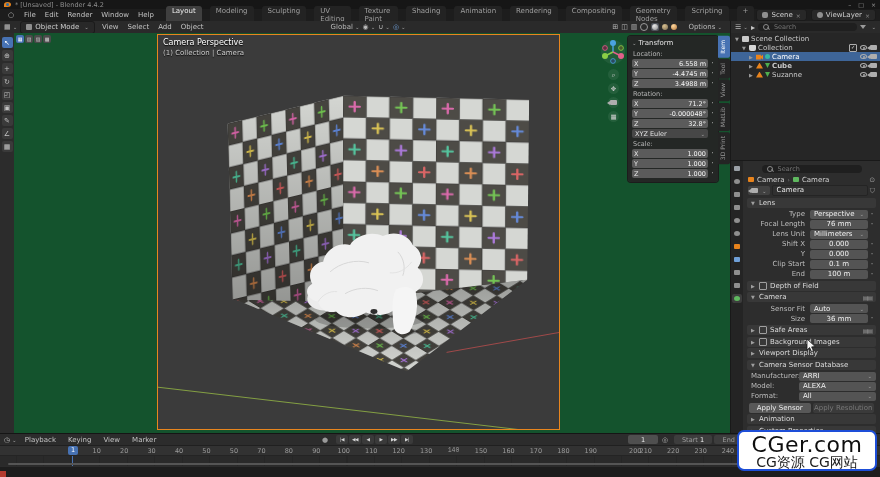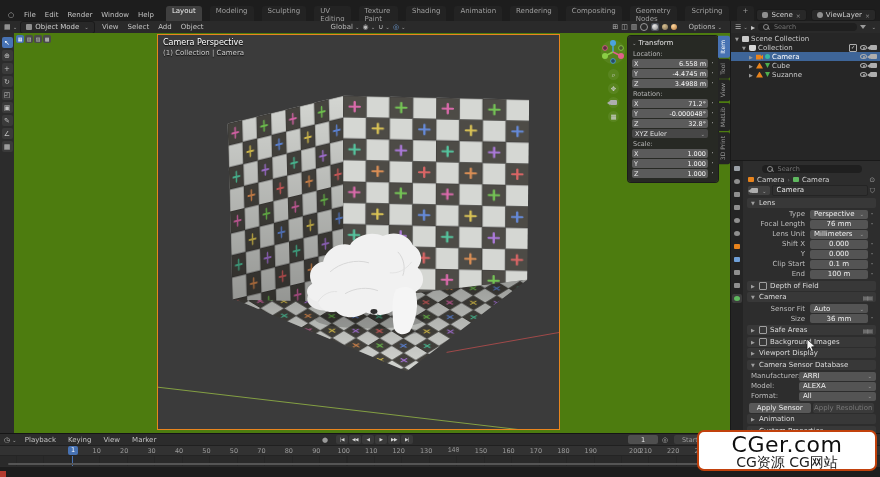--- a/index.html
+++ b/index.html
@@ -30,21 +30,21 @@
   .search-pill{flex:1;display:flex;align-items:center;gap:3px;background:#1f1f1f;border-radius:6px;height:8px;padding:0 5px;color:#8a8a8a}
   .search-pill input{background:transparent;border:0;outline:none;color:#bdbdbd;font-size:6.5px;width:100%;font-family:inherit}
   .mag{width:4px;height:4px;border:1px solid #8a8a8a;border-radius:50%;position:relative;flex:none}
   .mag::after{content:'';position:absolute;left:3px;top:3px;width:3px;height:1px;background:#8a8a8a;transform:rotate(45deg)}
   .funnel{width:0;height:0;border-left:3px solid transparent;border-right:3px solid transparent;border-top:4px solid #9a9a9a}
   
   #tool-rail{position:absolute;left:0;top:33px;width:14px;height:400px;background:#2c2c2c;display:flex;flex-direction:column;align-items:center;padding-top:4px;gap:2px;border-right:1px solid #222}
   .tool{width:11px;height:11px;border-radius:2px;display:flex;align-items:center;justify-content:center;font-size:7px;color:#c2c2c2;background:#3a3a3a}
   .tool.active{background:#4772b3;color:#fff}
   
-  #canvas{position:absolute;left:14px;top:33px;width:716px;height:400px;background:#4d7c0f;overflow:hidden}
+  #canvas{position:absolute;left:14px;top:33px;width:716px;height:400px;background:#14532d;overflow:hidden}
   #camera-frame{position:absolute;left:143px;top:1px;width:403px;height:396px;border:1px solid #e8851e;box-sizing:border-box}
   .scene-svg{position:absolute;inset:0;width:100%;height:100%}
   #vp-overlay-text{position:absolute;left:149px;top:5px;line-height:10px;text-shadow:0 1px 1px #000}
   #vp-view-name{color:#ffffff;font-size:8px}
   #vp-context{color:#cfcfcf;font-size:7px}
   #select-mode-row{position:absolute;left:2px;top:2px;display:flex;gap:1px}
   .smode{width:8px;height:8px;border-radius:2px;background:#4a4a4a;display:flex;align-items:center;justify-content:center;color:#cfcfcf;font-size:5px}
   .smode.active{background:#4772b3;color:#fff}
   
   #nav-gizmo{position:absolute;left:586px;top:6px;width:26px;height:26px}
@@ -130,31 +130,40 @@
   #statusbar{position:absolute;left:0;top:466px;right:0;height:11px;background:#202020;display:flex;align-items:center;gap:9px;padding:0 8px;color:#8f8f8f;font-size:6.5px;border-top:1px solid #141414}
   .hint{display:flex;align-items:center;gap:3px}
   .mouse{width:5px;height:7px;border:1px solid #7c7c7c;border-radius:2px;position:relative}
   .mouse::after{content:'';position:absolute;background:#b9b9b9}
   .mouse.left::after{left:0;top:0;width:2px;height:3px;border-radius:2px 0 0 0}
   .mouse.middle::after{left:1.5px;top:0;width:1px;height:3px}
   .mouse.right::after{right:0;top:0;width:2px;height:3px;border-radius:0 2px 0 0}
   #version{margin-left:auto;color:#6f6f6f}
   #status-alert{position:absolute;left:0;bottom:0;width:6px;height:6px;background:#b43a2e}
   
-  #watermark{position:absolute;right:3px;top:430px;width:180px;height:41px;background:#ffffff;border:2px solid #c2410c;border-radius:7px;box-sizing:border-box;display:flex;flex-direction:column;align-items:center;justify-content:center;z-index:50}
+  #watermark{position:absolute;right:3px;top:430px;width:140px;height:41px;background:#ffffff;border:2px solid #1d4ed8;border-radius:7px;box-sizing:border-box;display:flex;flex-direction:column;align-items:center;justify-content:center;z-index:50}
   #wm-title{color:#0e0e0e;font-size:22px;line-height:22px;letter-spacing:0.5px}
   #wm-sub{color:#1c1c1c;font-size:14px;line-height:12px}
   
   #cursor{position:absolute;left:806px;top:338px;z-index:60}
 </style>
 </head>
 <body>
 
 <div id="app" class="ni">
 
+  <div id="titlebar">
+    <span id="blender-logo"></span>
+    <span>* [Unsaved] - Blender 4.4.2</span>
+    <span id="win-controls">
+      <span>–</span>
+      <span>□</span>
+      <span>×</span>
+    </span>
+  </div>
 
   <div id="menubar">
     <span id="blender-menu-logo" class="menu-item">○</span>
     <span id="app-menus" style="display:flex;gap:1px">
         <span class="menu-item">File</span>
         <span class="menu-item">Edit</span>
         <span class="menu-item">Render</span>
         <span class="menu-item">Window</span>
         <span class="menu-item">Help</span>
       </span>
@@ -452,21 +461,21 @@
         <div class="orow selected" style="padding-left: 17px;">
           <span class="oexp">▶</span>
           <span class="oi oi-camera"></span>
           <span class="badge badge-camera-data"></span>
           <span class="olabel">Camera</span>
           <span class="octrls">
             <span class="i-eye"></span>
             <span class="i-cam"></span>
           </span>
         </div>
-        <div class="orow" style="padding-left: 17px;">
+        <div class="orow" style="padding-left: 17px; font-weight: bold;">
           <span class="oexp">▶</span>
           <span class="oi oi-mesh"></span>
           <span class="badge badge-mesh-data"></span>
           <span class="olabel">Cube</span>
           <span class="octrls">
             <span class="i-eye"></span>
             <span class="i-cam"></span>
           </span>
         </div>
         <div class="orow" style="padding-left: 17px;">

